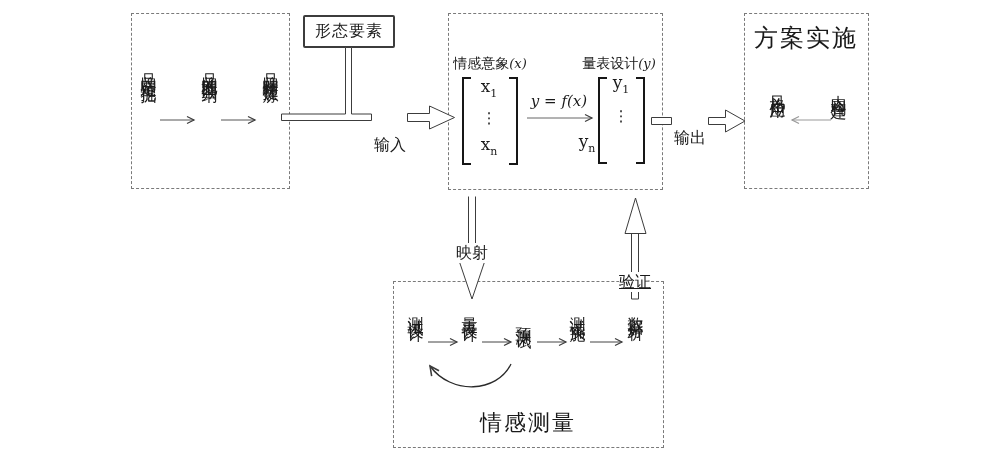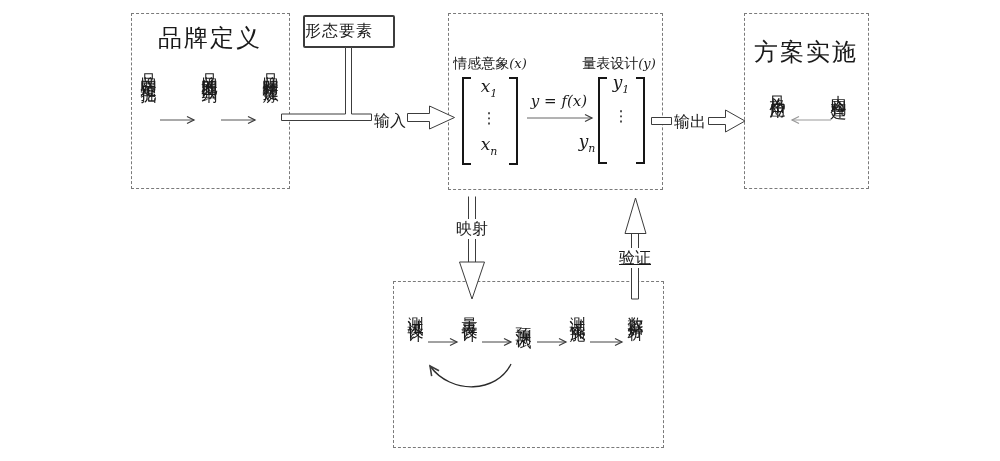--- a/index.html
+++ b/index.html
@@ -2,31 +2,31 @@
 <html><head>
 <meta charset="utf-8">
 <style>
   html,body{margin:0;padding:0;background:#fff;}
   #canvas{
     position:relative;width:1000px;height:461px;background:#ffffff;
     font-family:"DejaVu Sans","Liberation Sans",sans-serif;color:#1a1a1a;overflow:hidden;
   }
   .dbox{position:absolute;border:1px dashed #7a7a7a;z-index:1;}
   .sbox{position:absolute;border:2px solid #3c3c3c;border-radius:2px;background:#fff;
-        display:flex;align-items:center;z-index:2;font-size:16px;letter-spacing:1px;}
+        display:flex;align-items:center;justify-content:center;z-index:2;font-size:16px;letter-spacing:1px;}
   .title{position:absolute;transform:translateX(-50%);white-space:nowrap;font-size:24px;letter-spacing:2px;z-index:10;}
   .title.small{font-size:22px;}
   .vcol{position:absolute;writing-mode:vertical-lr;text-orientation:upright;font-size:16px;
         letter-spacing:3px;line-height:1.05;transform:translateX(-50%);white-space:nowrap;z-index:10;}
-  .lbl{position:absolute;font-size:16px;transform:translateX(-50%);white-space:nowrap;z-index:10;}
+  .lbl{position:absolute;font-size:16px;transform:translateX(-50%);white-space:nowrap;z-index:10;margin-top:24px;}
   .lbl.online{background:#fff;padding:2px 0;line-height:1;}
   .mlabel{position:absolute;font-size:14px;white-space:nowrap;transform:translateX(-50%);z-index:10;text-align:right;}
   .mlabel .mathpart{font-family:"DejaVu Serif","Liberation Serif",serif;font-style:italic;font-size:13px;}
   .ment{position:absolute;transform:translate(-50%,-50%);font-family:"DejaVu Serif","Liberation Serif",serif;
-        font-style:italic;font-size:17px;z-index:10;white-space:nowrap;}
+        font-size:17px;z-index:10;white-space:nowrap;}
   .ment sub{font-size:11px;}
   .mdots{position:absolute;transform:translate(-50%,-50%);font-size:15px;z-index:10;
          font-family:"DejaVu Serif","Liberation Serif",serif;}
   .fx{position:absolute;transform:translateX(-50%);font-family:"DejaVu Serif","Liberation Serif",serif;
       font-style:italic;font-size:15px;z-index:10;white-space:nowrap;}
   .bracketL,.bracketR{position:absolute;z-index:6;}
   .bracketL{border-left:2px solid #161616;width:7px;}
   .bracketR{border-right:2px solid #161616;width:7px;}
   .bracketL::before,.bracketL::after{content:"";position:absolute;left:0;width:7px;height:2px;background:#161616;}
   .bracketR::before,.bracketR::after{content:"";position:absolute;right:0;width:7px;height:2px;background:#161616;}
@@ -87,21 +87,20 @@
     <g stroke="#444" stroke-width="1">
       <line x1="428" y1="342" x2="457" y2="342" marker-end="url(#mDark)"></line>
       <line x1="482" y1="342" x2="511" y2="342" marker-end="url(#mDark)"></line>
       <line x1="537" y1="342" x2="566" y2="342" marker-end="url(#mDark)"></line>
       <line x1="590" y1="342" x2="622" y2="342" marker-end="url(#mDark)"></line>
     </g>
 
     <path d="M511,364 C 497,393 451,395 430,366" fill="none" stroke="#2a2a2a" stroke-width="1.3" marker-end="url(#mDark)"></path>
   </svg>
 
-  <div class="title" style="left:210px;top:22px;">品牌定义</div>
   <div class="vcol" style="left:148px;top:60px;">品牌定位挖掘</div>
   <div class="vcol" style="left:209px;top:60px;">品牌地图归纳</div>
   <div class="vcol" style="left:270px;top:60px;">品牌精髓提炼</div>
 
 
   <div class="mlabel" style="left:490px;top:55px;">
     <span>情感意象</span><span class="mathpart">(x)</span>
   </div>
   <div class="mlabel" style="left:619px;top:55px;">
     <span>量表设计</span><span class="mathpart">(y)</span>
@@ -114,28 +113,29 @@
   <div class="ment" style="left:489px;top:146px;"><span>x</span><sub>n</sub></div>
 
   <div class="fx" style="left:559px;top:92px;">y = f(x)</div>
 
   <div class="bracketL" style="left:598px;top:77px;height:87px;"></div>
   <div class="bracketR" style="left:636px;top:77px;height:87px;"></div>
   <div class="ment" style="left:621px;top:84px;"><span>y</span><sub>1</sub></div>
   <div class="mdots" style="left:621px;top:116px;">⋮</div>
   <div class="ment" style="left:587px;top:143px;"><span>y</span><sub>n</sub></div>
 
-  <div class="title" style="left:806px;top:36px;">方案实施</div>
+  <div class="title" style="left:806px;top:22px;">方案实施</div>
   <div class="vcol" style="left:777px;top:82px;">风格应用</div>
   <div class="vcol" style="left:838px;top:82px;">内容构建</div>
 
+  <div class="title small" style="left:528px;top:408px;">情感测量</div>
   <div class="vcol" style="left:415px;top:304px;">测试设计</div>
   <div class="vcol" style="left:469px;top:304px;">量表设计</div>
   <div class="vcol" style="left:523px;top:314px;">预测试</div>
   <div class="vcol" style="left:577px;top:304px;">测试实施</div>
   <div class="vcol" style="left:635px;top:304px;">数据分析</div>
 
   <div class="lbl" style="left:390px;top:111px;">输入</div>
-  <div class="lbl" style="left:690px;top:112px;text-align:center;">输出</div>
+  <div class="lbl" style="left:690px;top:104px;text-align:center;">输出</div>
   <div class="lbl online" style="left:472px;top:219px;">映射</div>
   <div class="lbl online" style="left:635px;top:248px;text-decoration:underline;">验证</div>
 
 </div>
 
 </body></html>

